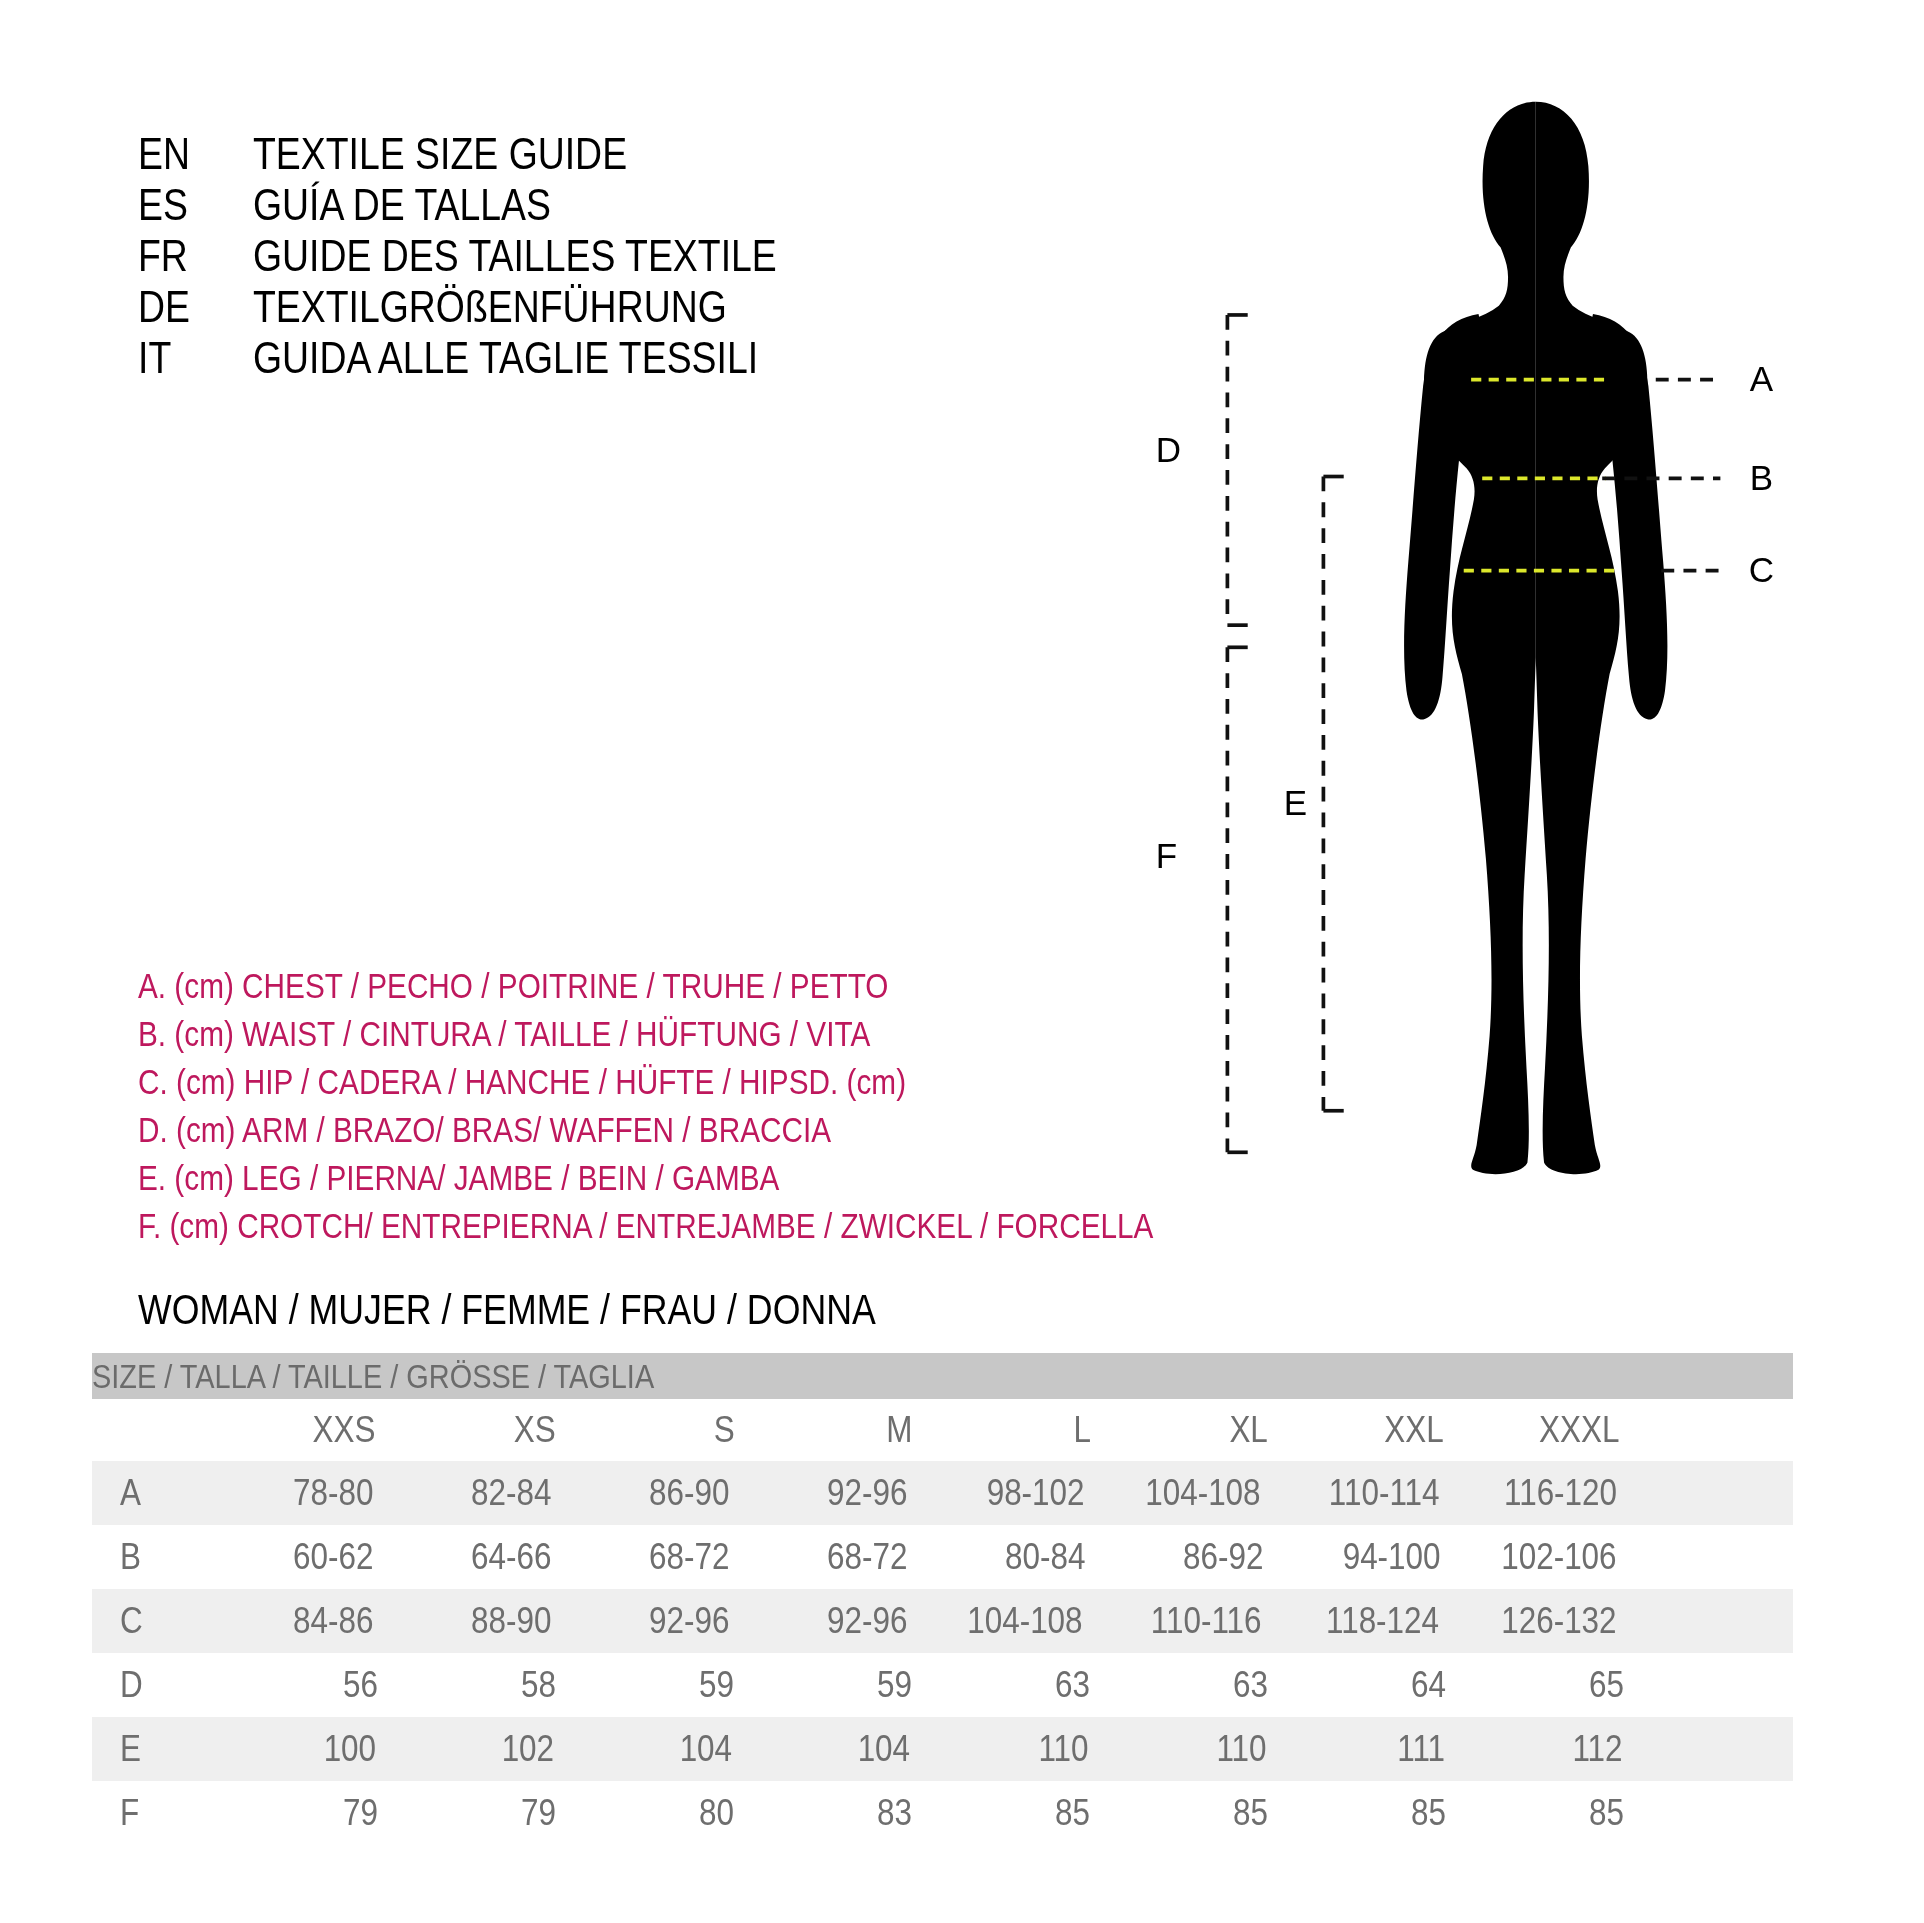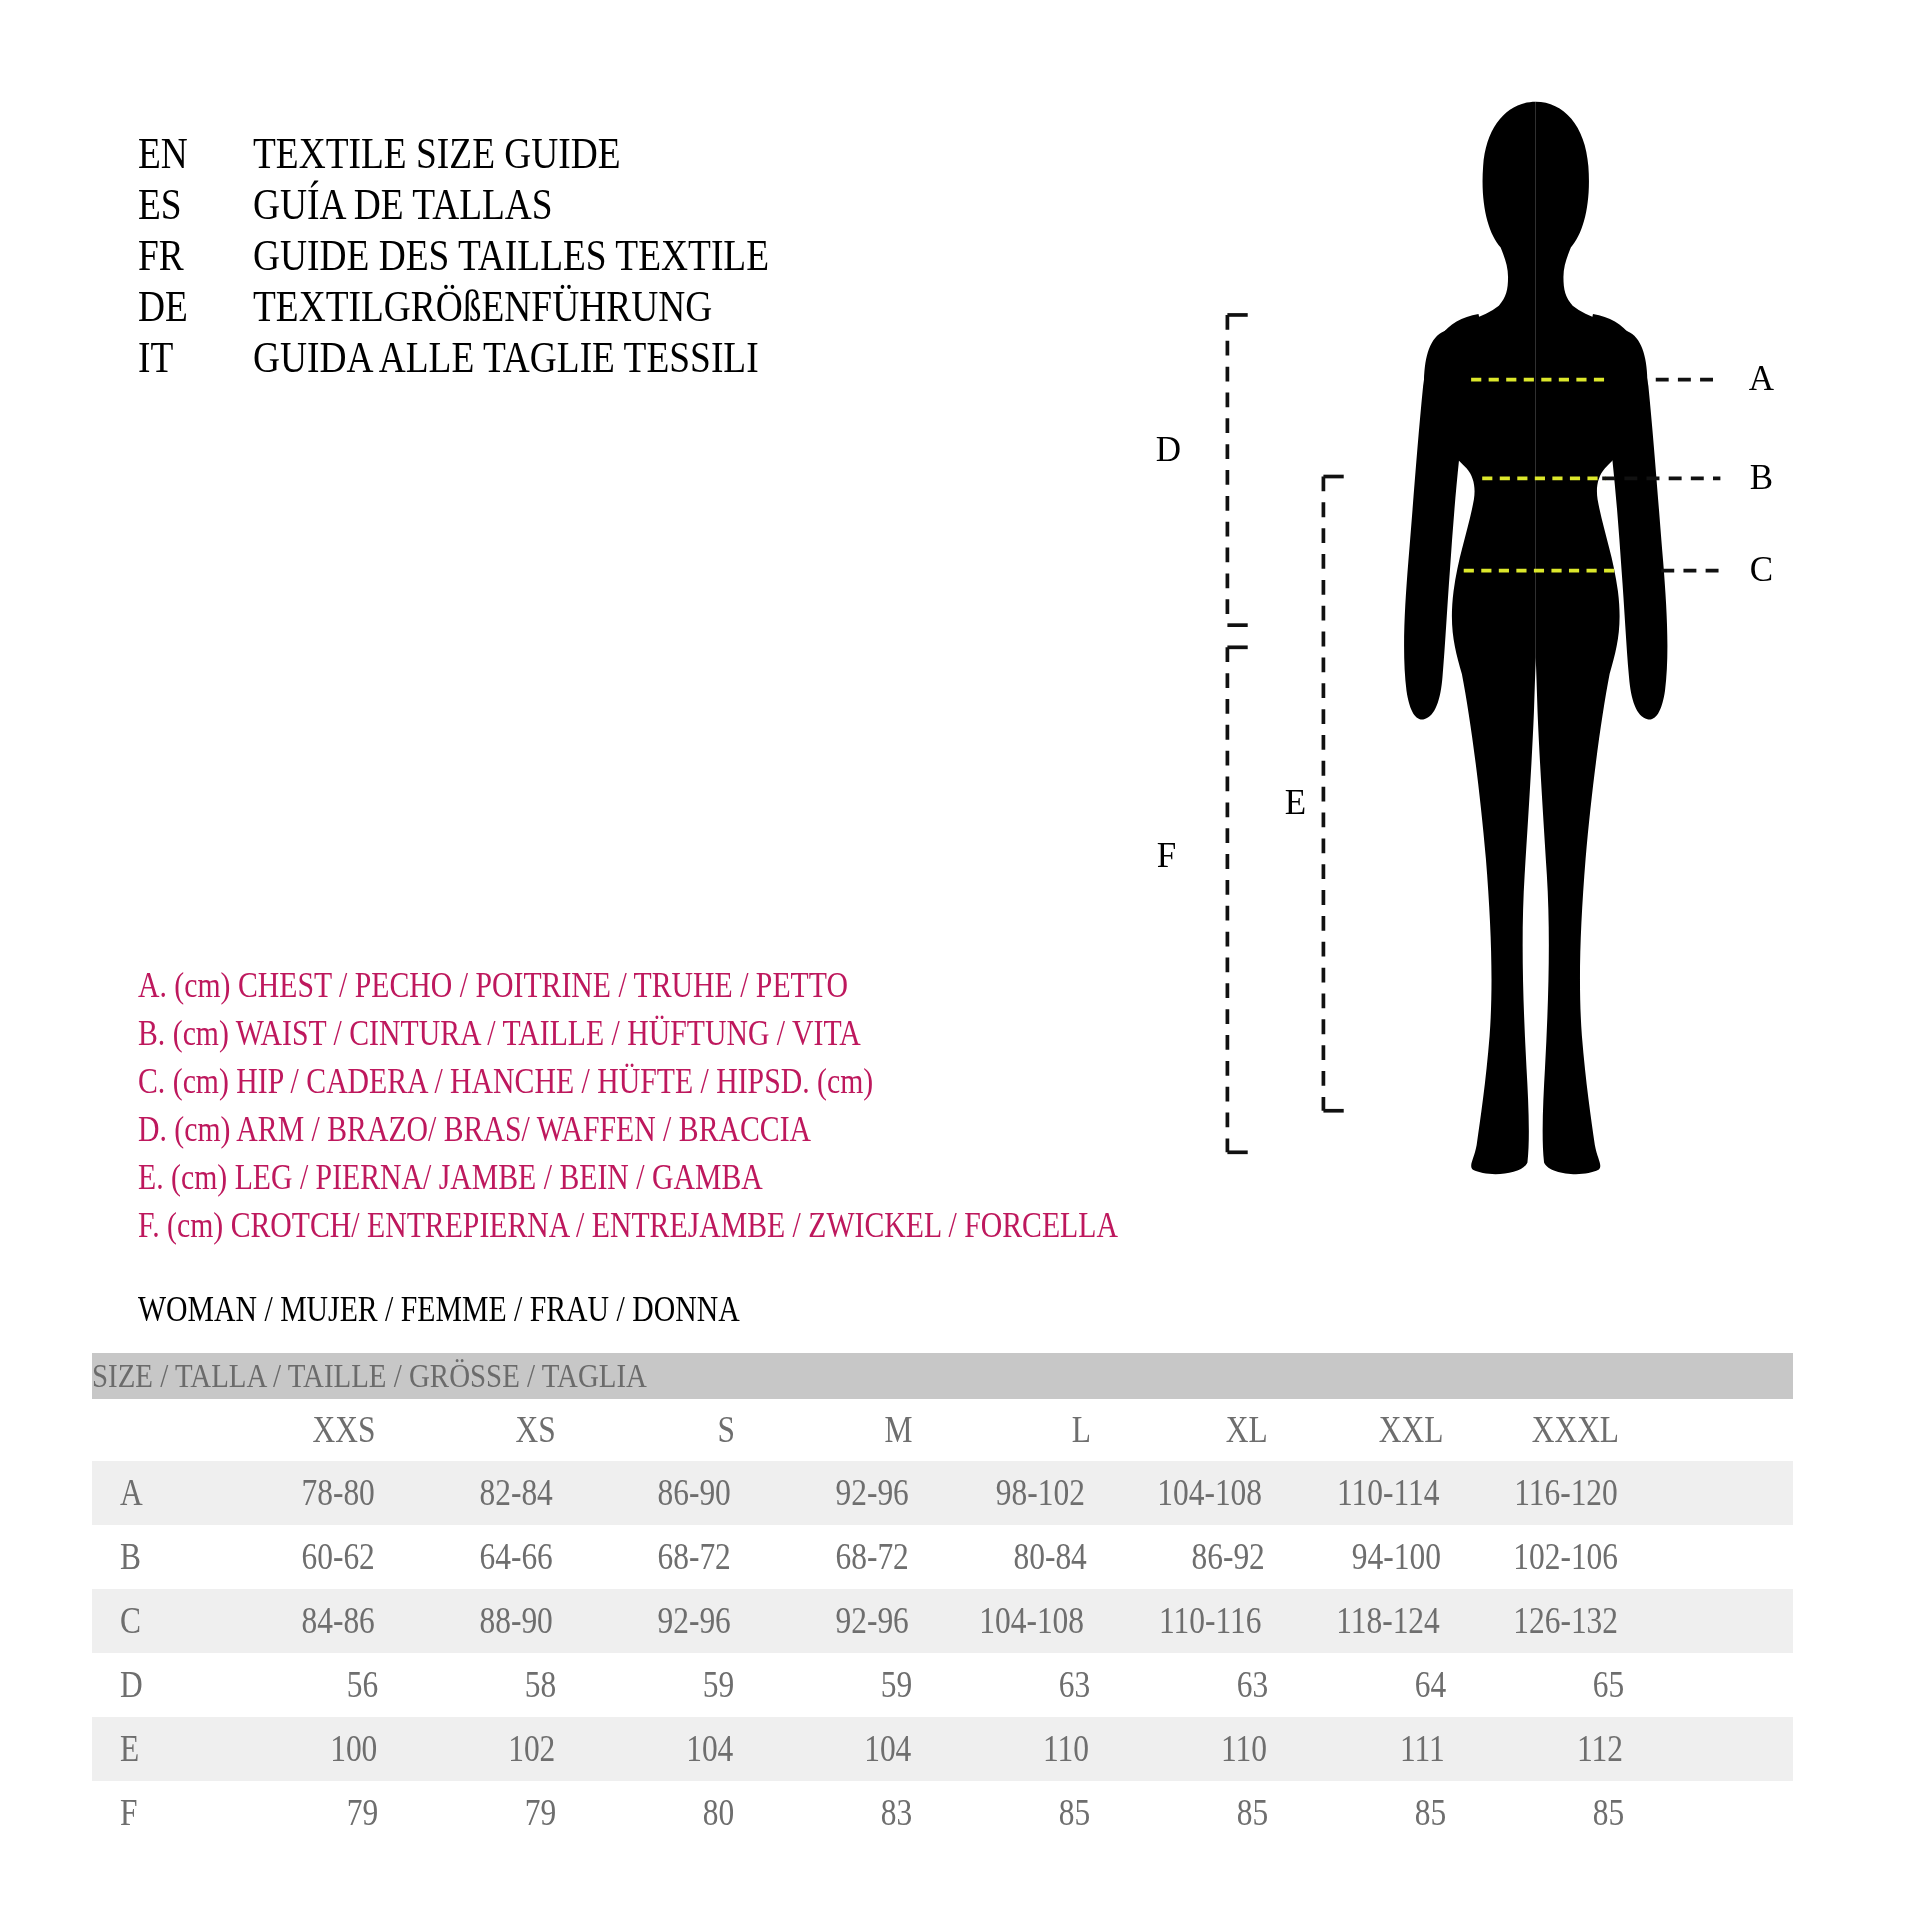--- a/index.html
+++ b/index.html
@@ -1,33 +1,33 @@
 <!DOCTYPE html>
 <html style="font-size:14.8px"><head>
 <meta charset="utf-8">
 <style>
   html,body{margin:0;padding:0;background:#fff;}
   .canvas{
     position:relative;width:1924px;height:1923px;background:#ffffff;overflow:hidden;
-    font-family:Liberation Serif, serif;color:#111;
+    font-family:Liberation Sans, sans-serif;color:#111;
   }
   .cond{display:inline-block;transform:scaleX(.85);transform-origin:0 50%;white-space:nowrap;}
 
   
   .lang-block{position:absolute;left:138px;top:128px;}
   .lang-row{position:relative;height:51px;line-height:51px;font-size:44px;color:#000;}
   .lang-code{position:absolute;left:0;top:0;}
   .lang-title{position:absolute;left:115px;top:0;}
 
   
   .legend-block{position:absolute;left:138px;top:962px;}
   .legend-line{height:48px;line-height:48px;font-size:35px;color:#be185d;}
 
   
-  .audience{position:absolute;left:138px;top:1286px;height:48px;line-height:48px;font-size:35px;color:#000;}
+  .audience{position:absolute;left:138px;top:1286px;height:48px;line-height:48px;font-size:42px;color:#000;}
 
   
   .figure-svg{position:absolute;left:1015px;top:74px;width:831px;height:1154px;}
   .marker-label{position:absolute;width:41px;height:48px;line-height:48px;text-align:center;font-size:35px;color:#000;}
 
   
   .size-table{position:absolute;left:92px;top:1353px;width:1701px;}
   .bar{height:46px;line-height:46px;background:#c7c7c7;color:#6b6b6b;font-size:34px;box-sizing:border-box;}
   .trow{display:flex;width:1701px;}
   .sizes-row{height:62px;line-height:62px;}

